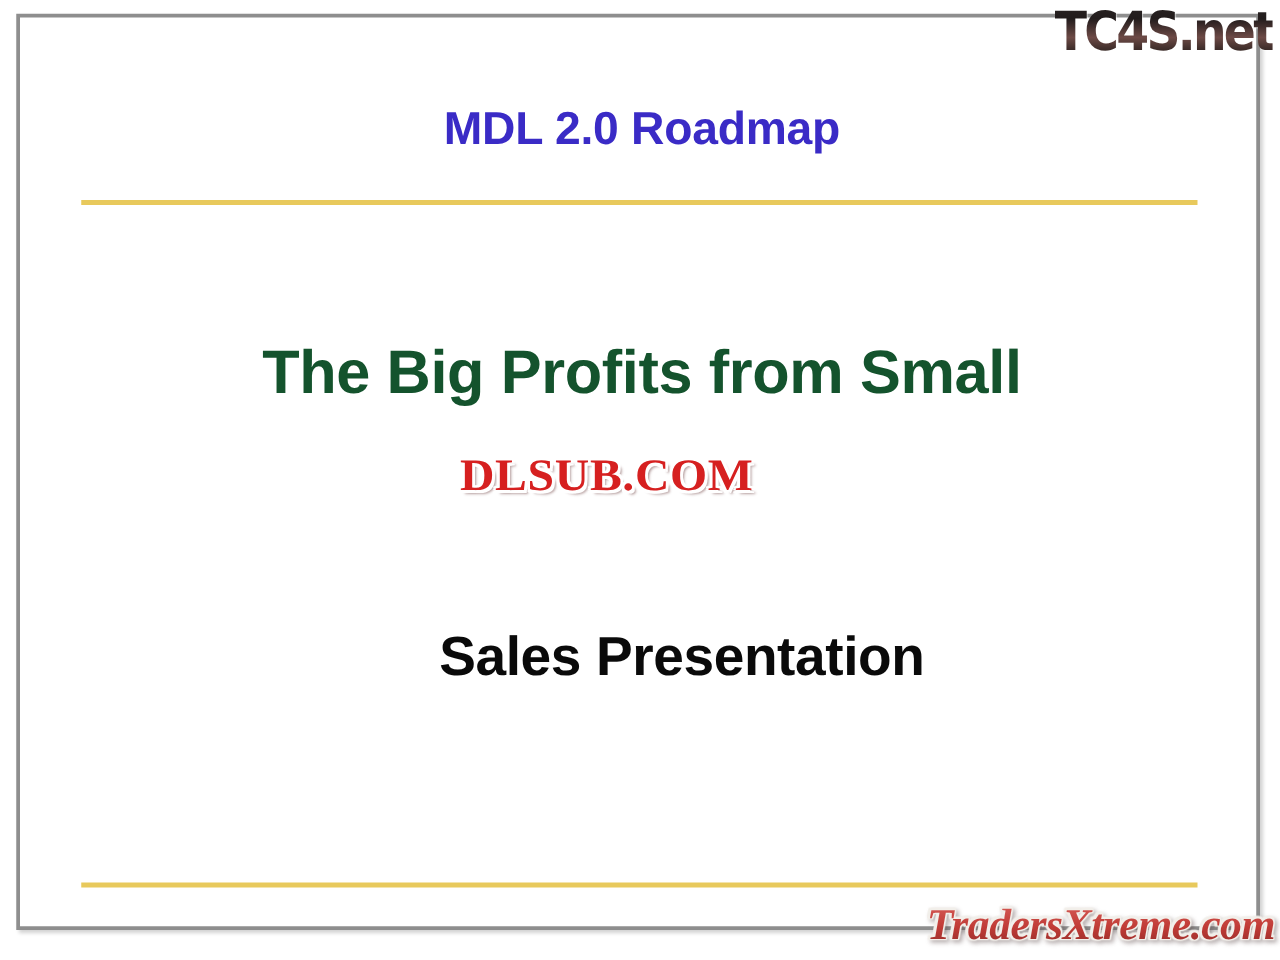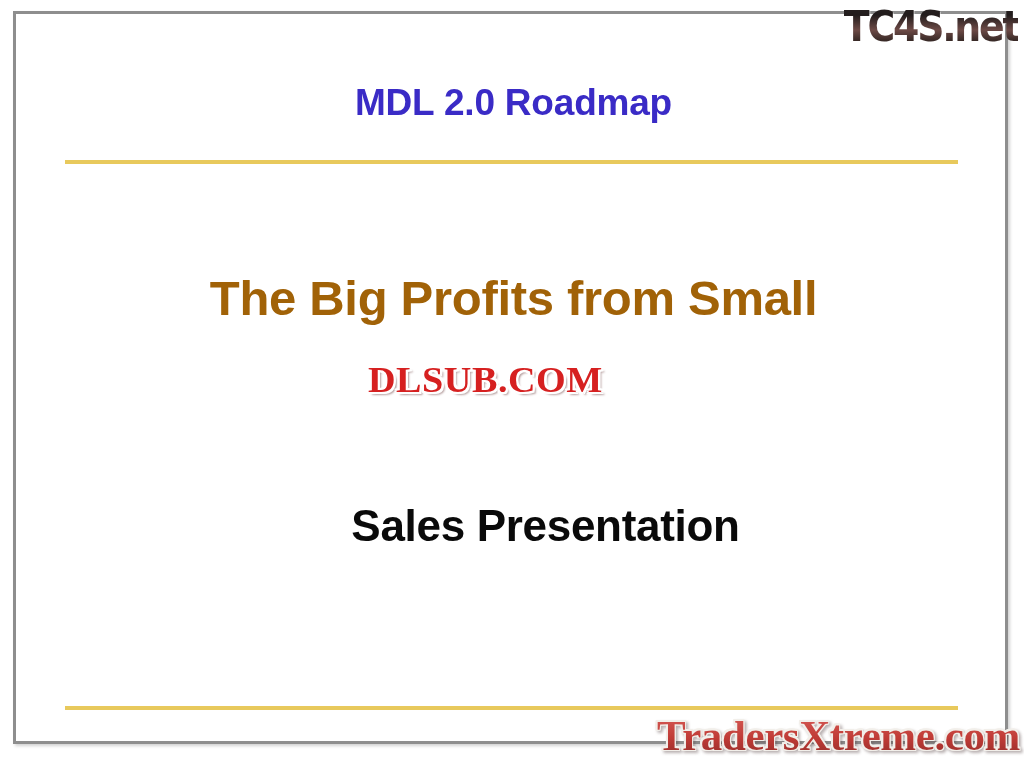--- a/index.html
+++ b/index.html
@@ -61,21 +61,21 @@
   
   #headline {
     position: absolute;
     left: 0;
     top: 249px;
     width: 995px;
     text-align: center;
     font-size: 49px;
     line-height: 71px;
     font-weight: bold;
-    color: #a16207;
+    color: #14532d;
     letter-spacing: -0.3px;
   }
   #headline .hl-line { display: block; }
 
   
   #subtitle {
     position: absolute;
     left: 0;
     top: 487px;
     width: 995px;
@@ -136,36 +136,37 @@
        0 2px 0 #ffffff, 0 -2px 0 #ffffff,
        2px 2px 0 #ffffff, -2px -2px 0 #ffffff,
        2px -2px 0 #ffffff, -2px 2px 0 #ffffff,
        3px 3px 2px rgba(90,40,40,0.45);
   }
 
   
   #watermark-traders {
     right: 4px;
     bottom: 8px;
-    font-size: 43px;
+    font-size: 35px;
     font-family: "Liberation Serif", serif;
     font-weight: bold;
     letter-spacing: -0.4px;
     color: #c4443f;
     background: linear-gradient(180deg,#d9605b 0%, #c03b36 55%, #8f2b28 100%);
     -webkit-background-clip: text;
     background-clip: text;
     -webkit-text-fill-color: transparent;
     color: transparent;
     filter:
        drop-shadow(1.6px 0 0 #f2efea)
        drop-shadow(-1.6px 0 0 #f2efea)
        drop-shadow(0 1.6px 0 #f2efea)
        drop-shadow(0 -1.6px 0 #f2efea)
        drop-shadow(2px 2px 1.5px rgba(80,60,60,0.40));
+    font-style: italic;
   }
 </style>
 </head>
 <body>
 
 <div id="slide-root">
 
   <div id="slide-frame">
 
     <div id="slide-title">MDL 2.0 Roadmap</div>

